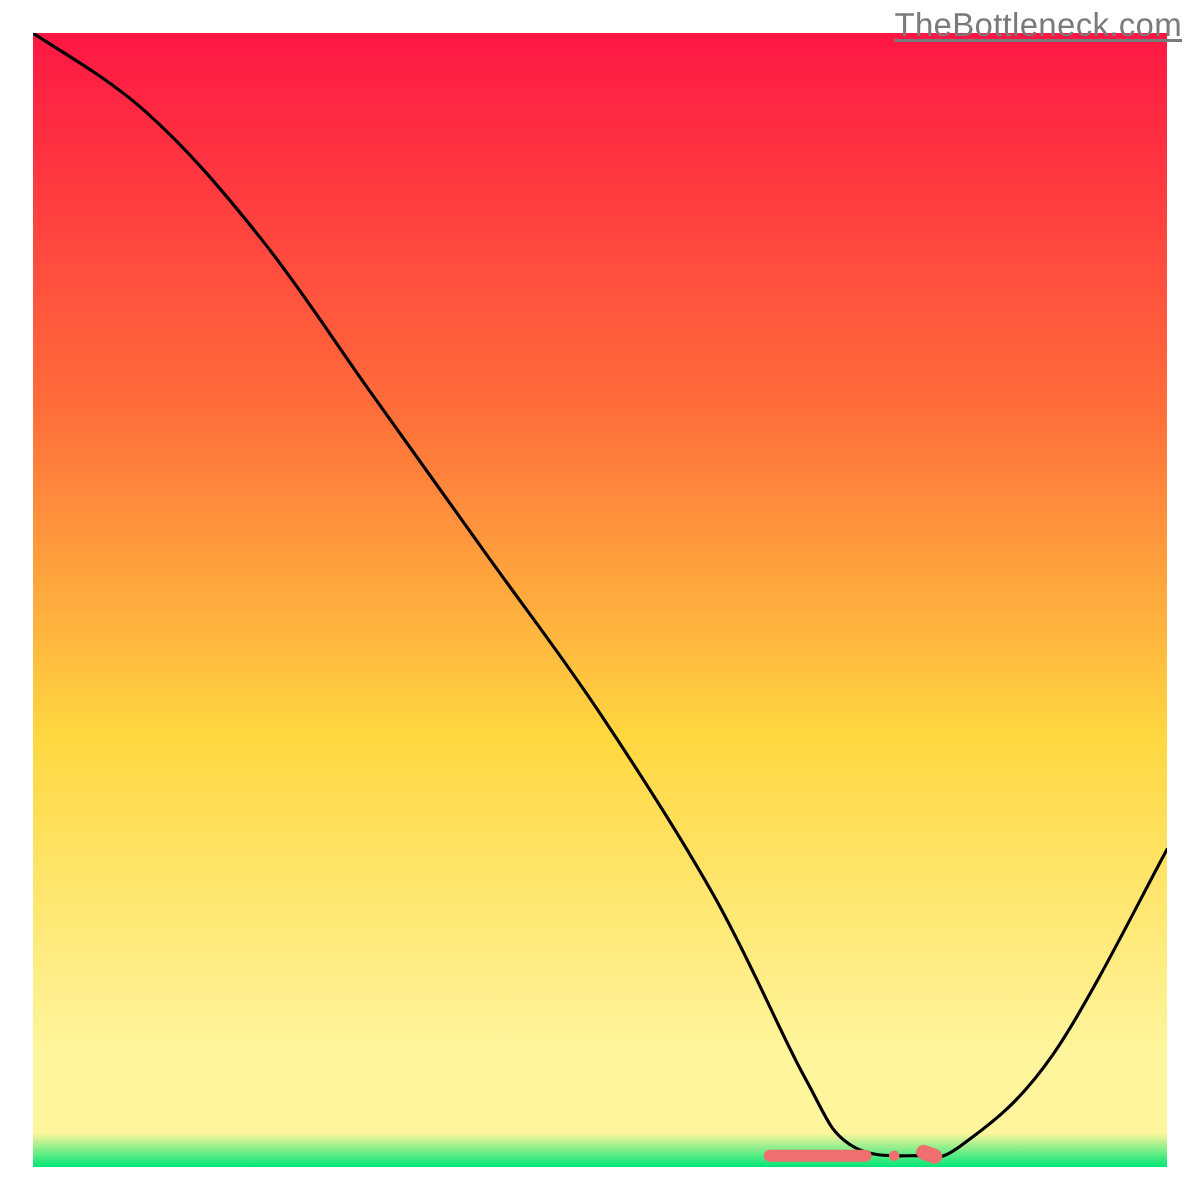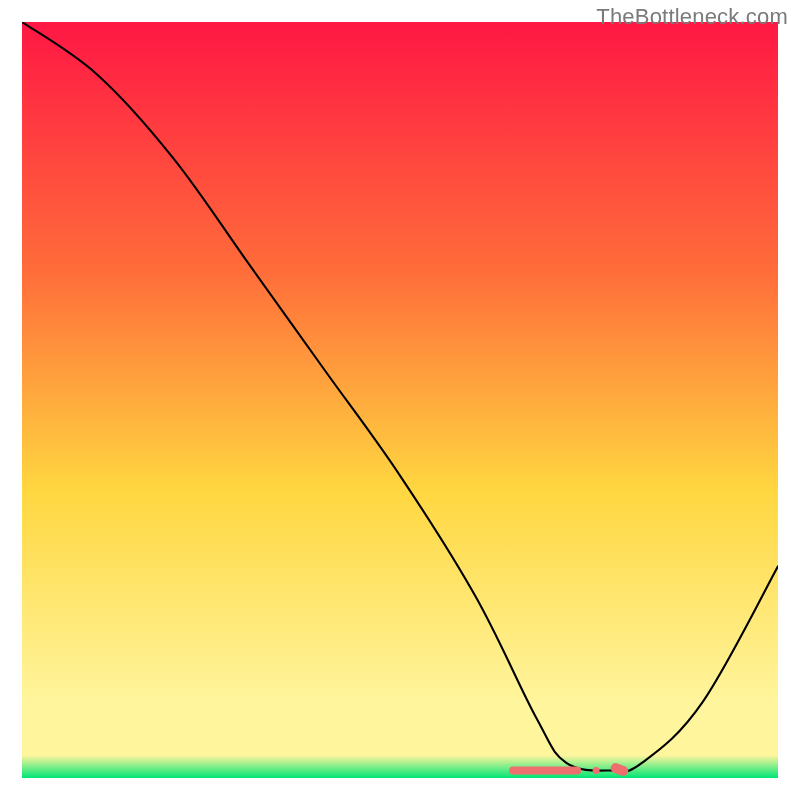--- a/index.html
+++ b/index.html
@@ -13,20 +13,21 @@
   }
   .watermark {
     position: absolute;
     top: 4px;
     right: 12px;
     color: #7a7a7a;
     font-size: 22px;
     font-weight: 500;
     z-index: 10;
     letter-spacing: 0.2px;
+    text-decoration: underline;
   }
   .plot {
     position: absolute;
     left: 22px;
     top: 22px;
     width: 756px;
     height: 756px;
   }
   svg { display: block; }
 </style>

